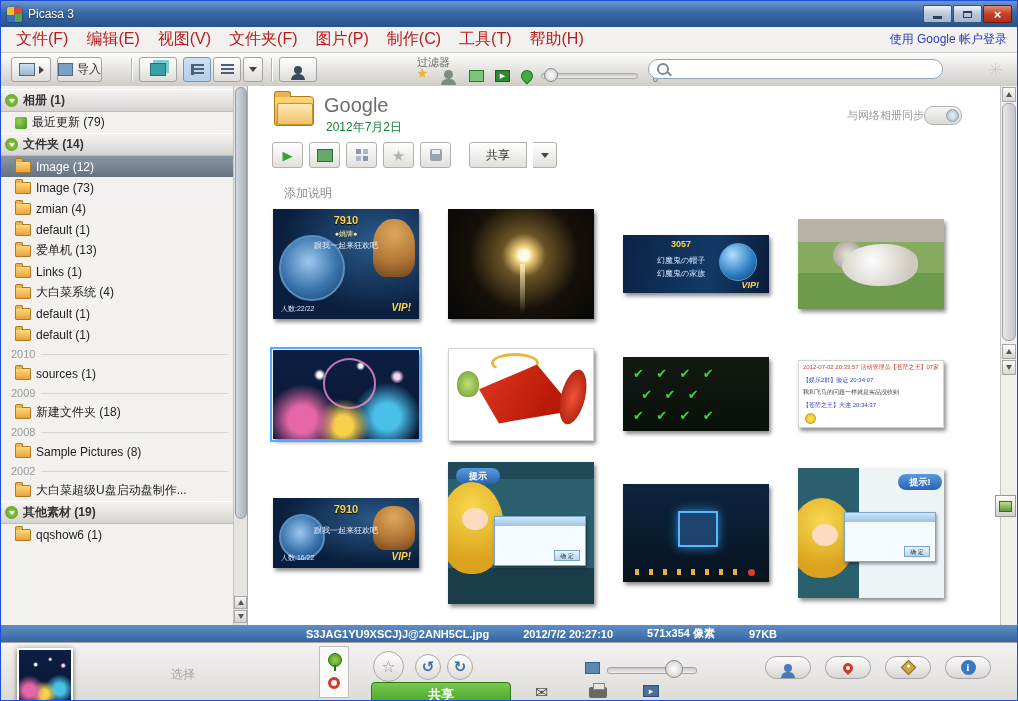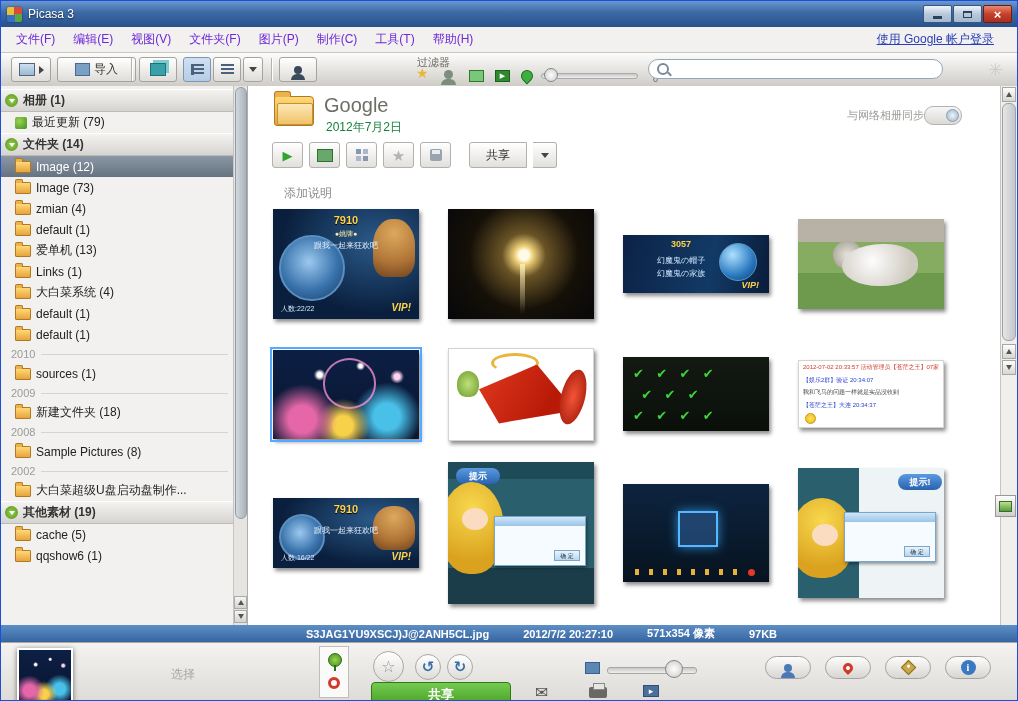--- a/index.html
+++ b/index.html
@@ -11,22 +11,22 @@
   #app-icon{width:15px;height:15px;border-radius:2px;background:conic-gradient(#d84a3a 0 25%,#57a746 0 50%,#3a6fc4 0 75%,#e8c13a 0 100%);box-shadow:0 0 2px rgba(0,0,0,.5)}
   #title-text{color:#fff;font-size:12px;margin-left:6px;text-shadow:0 1px 2px rgba(0,0,0,.6)}
   .winbtns{position:absolute;right:5px;top:4px;display:flex;gap:1px}
   .wbtn{width:29px;height:18px;border:1px solid #35567e;border-radius:2px;background:linear-gradient(#eef3f8,#b9c8da 50%,#a5b8ce);display:flex;align-items:center;justify-content:center;box-sizing:border-box;cursor:default}
   .wbtn.close{background:linear-gradient(#e88a72,#c6402a 50%,#a92f1c);border-color:#6e1a0d;color:#fff;font-weight:bold;font-size:13px;line-height:1}
   .glyph-min{width:9px;height:3px;background:#27415f;margin-top:6px}
   .glyph-max{width:9px;height:7px;border:1px solid #27415f;border-top-width:2px;box-sizing:border-box}
 
   
   #menubar{position:absolute;left:0;top:26px;width:100%;height:26px;background:#f2f1ef;border-bottom:1px solid #c9c7c3;display:flex;align-items:center;padding-left:6px;box-sizing:border-box}
-  .menu-item{font-size:12px;color:#6d28d9;padding:4px 9px;cursor:default}
-  #login-link{position:absolute;right:23px;font-size:12px;color:#2a3fb8;text-decoration:underline;cursor:pointer}
+  .menu-item{font-size:16px;color:#b91c1c;padding:4px 9px;cursor:default}
+  #login-link{position:absolute;right:10px;font-size:12px;color:#2a3fb8;cursor:pointer}
 
   
   #toolbar{position:absolute;left:0;top:52px;width:100%;height:33px;background:linear-gradient(#fcfcfb,#dddbd7 70%,#cfccc7);border-bottom:1px solid #a9a7a3}
   .tbtn{position:absolute;top:4px;height:25px;border:1px solid #a5a39f;border-radius:3px;background:linear-gradient(#ffffff,#dfddd9);display:flex;align-items:center;justify-content:center;gap:4px;box-sizing:border-box;font-size:12px;color:#333}
   .tbtn.pressed{background:linear-gradient(#cfe0f2,#b4cde6);border-color:#7a98b5}
   .ic-tray{width:14px;height:11px;border:1px solid #567;background:linear-gradient(#cfe0f0,#9ab8d4)}
   .mini-arrow{width:0;height:0;border-top:4px solid transparent;border-bottom:4px solid transparent;border-left:5px solid #444}
   .ic-import{width:13px;height:11px;background:#7aa0c4;border:1px solid #476b90}
   .ic-photos{width:14px;height:11px;background:#3aa0a8;border:1px solid #1f7078;box-shadow:3px -3px 0 #7accd0}
   .ic-lines{width:13px;height:11px;background:repeating-linear-gradient(180deg,#49617a 0 2px,rgba(0,0,0,0) 2px 4px)}
@@ -250,21 +250,21 @@
     <span class="menu-item">工具(T)</span>
     <span class="menu-item">帮助(H)</span>
     <span id="login-link">使用 Google 帐户登录</span>
   </div>
 
   <div id="toolbar">
     <div class="tbtn" style="left:10px;width:40px">
       <div class="ic-tray"></div>
       <div class="mini-arrow"></div>
     </div>
-    <div class="tbtn" style="left:56px;width:79px">
+    <div class="tbtn" style="left:56px;width:45px">
       <div class="ic-import"></div>
       <span>导入</span>
     </div>
     <div class="vsep" style="left:130px"></div>
     <div class="tbtn" style="left:138px;width:38px">
       <div class="ic-photos"></div>
     </div>
     <div class="tbtn pressed" style="left:182px;width:28px">
       <div class="ic-lines2"></div>
     </div>
@@ -379,24 +379,20 @@
         <div class="fico"></div>
         <span>大白菜超级U盘启动盘制作...</span>
       </div>
 
       <div class="shead">
         <div class="arrowbtn"></div>
         <span>其他素材 (19)</span>
       </div>
       <div class="srow">
         <div class="fico"></div>
-        <span>cache (5)</span>
-      </div>
-      <div class="srow">
-        <div class="fico"></div>
         <span>qqshow6 (1)</span>
       </div>
     </div>
     <div id="side-sb">
       <div id="side-thumb"></div>
       <div class="sb-btn" style="bottom:16px">
           <div class="tri-up"></div>
         </div>
       <div class="sb-btn" style="bottom:2px">
           <div class="tri-down"></div>

